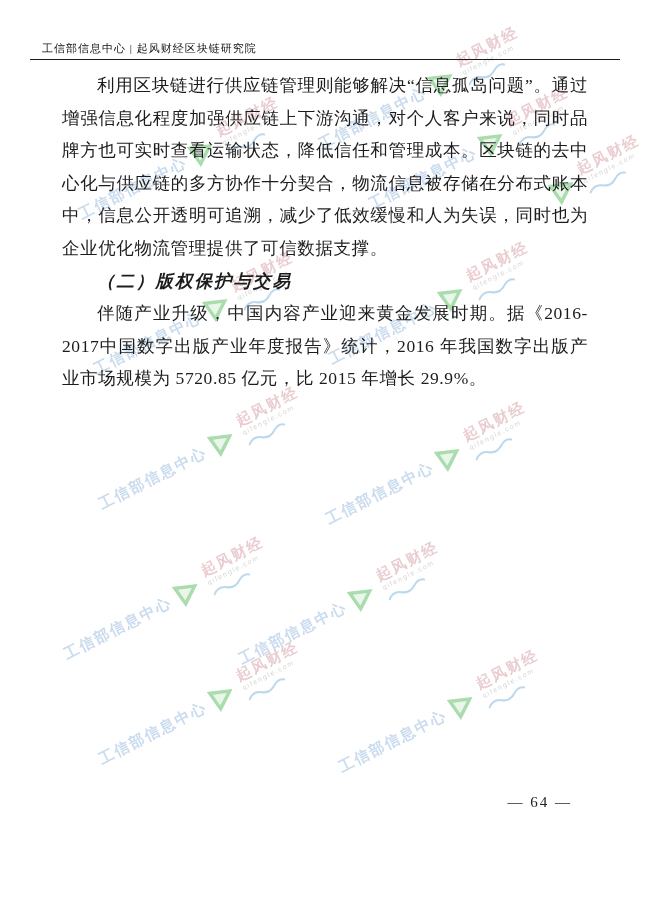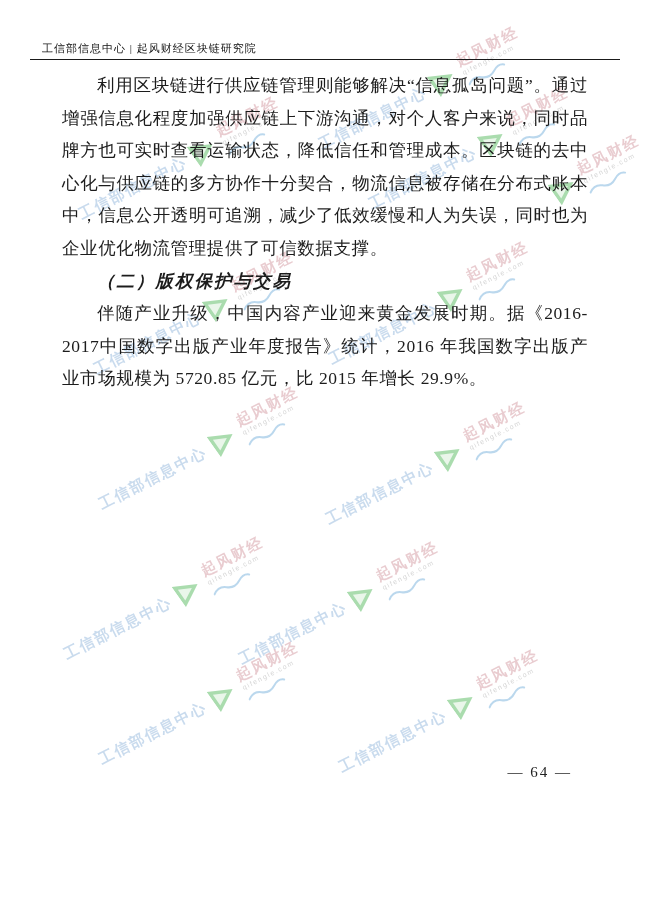--- a/index.html
+++ b/index.html
@@ -38,21 +38,21 @@
     text-indent:2em;
     color:#1c1c1c;
   }
   .para.heading{
     font-style:italic;
     font-weight:700;
     letter-spacing:2px;
   }
   
   .page-number{
-    position:absolute;top:764px;right:78px;
+    position:absolute;top:794px;right:78px;
     font-size:15px;letter-spacing:2px;color:#222;
     z-index:2;
   }
   
   .wm-layer{position:absolute;inset:0;z-index:1;pointer-events:none;}
   .wm{
     position:absolute;
     display:flex;align-items:center;gap:9px;
     transform:rotate(-27deg);
     transform-origin:left center;

